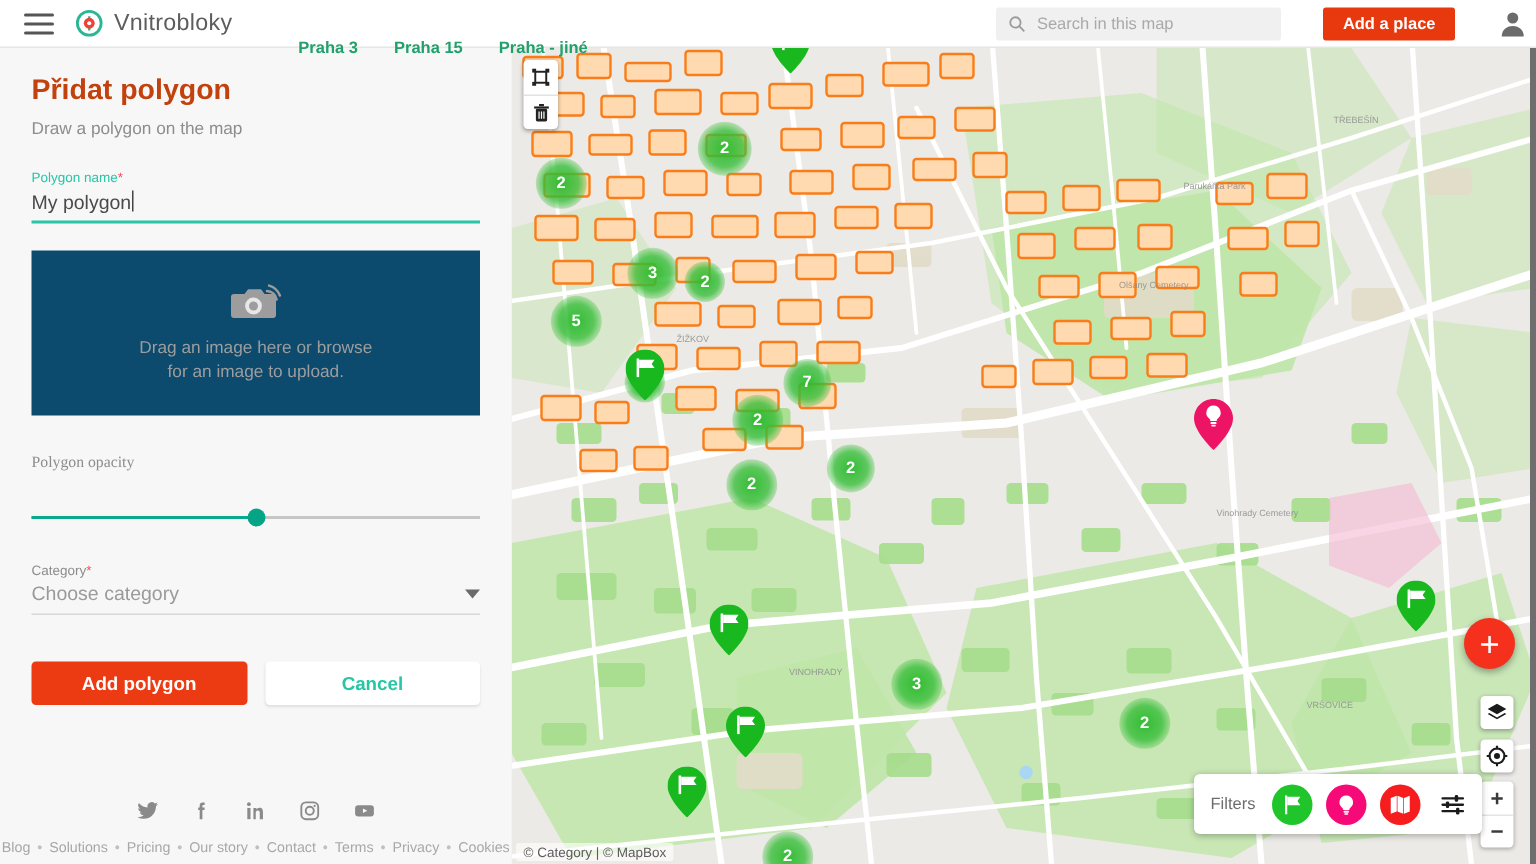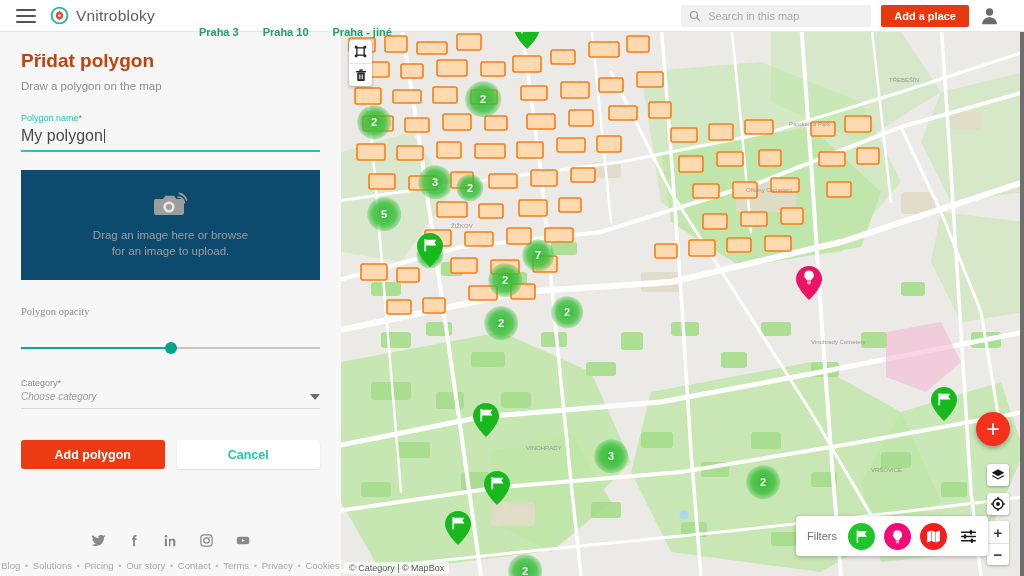--- a/index.html
+++ b/index.html
@@ -29,22 +29,22 @@
   .hamburger span { display: block; height: 2px; background: #555; border-radius: 1px; }
   .brand { display: flex; align-items: center; gap: 7px; cursor: pointer; }
   .logo-mark { width: 19px; height: 19px; display: block; }
   .brand-name { font-size: 15.5px; color: #5d5d5d; letter-spacing: .2px; }
   .nav-links { display: flex; align-items: center; gap: 24px; margin-left: 44px; }
   .nav-links a {
     font-size: 11px; font-weight: bold; color: #22a06b;
     text-decoration: none; white-space: nowrap; cursor: pointer; margin-top: 32px;
   }
   .header-right {
-    margin-left: auto; display: flex; align-items: center; gap: 10px;
-    padding-right: 24px;
+    margin-left: auto; display: flex; align-items: center; gap: 28px;
+    padding-right: 5px;
   }
   .searchbox {
     width: 190px; height: 22px; background: #f0f0f0; border-radius: 2px;
     display: flex; align-items: center; padding: 0 8px; gap: 7px; cursor: text;
   }
   .searchbox svg { flex: none; }
   .searchbox .ph { font-size: 11px; color: #a9a9a9; }
   .btn-add-place {
     background: #e8380d; color: #fff; font-size: 11px; font-weight: bold;
     border: none; border-radius: 2px; height: 22px; padding: 0 13px; cursor: pointer;
@@ -61,21 +61,21 @@
     z-index: 30;
   }
   .sb-pad { padding: 18px 21px 0 21px; }
   .sb-title { font-size: 19px; font-weight: bold; color: #c2410c; }
   .sb-sub { font-size: 11.5px; color: #8d8d8d; margin-top: 8px; }
 
   .field { margin-top: 21px; }
   .field-label { font-size: 9px; color: #26c6a6; }
   .req { color: #f2495c; }
   .field-input {
-    font-size: 16px; color: #4a4a4a; padding: 4px 0 5px 0;
+    font-size: 13px; color: #4a4a4a; padding: 4px 0 5px 0;
     border-bottom: 2px solid #26c6a6; position: relative;
   }
   .caret {
     display: inline-block; width: 1px; height: 14px;
     background: #444; vertical-align: -2px; margin-left: 1px;
   }
 
   .dropzone {
     margin: 18px 0 0 0; height: 110px; background: #0c4a6e;
     display: flex; flex-direction: column; align-items: center; justify-content: center;
@@ -94,21 +94,21 @@
   .slider .thumb {
     position: absolute; top: 0; width: 12px; height: 12px; border-radius: 50%;
     background: #04a586; transform: translateX(-50%);
   }
 
   .select-label { font-size: 9px; color: #8d8d8d; }
   .select-row {
     display: flex; align-items: center; justify-content: space-between;
     border-bottom: 1px solid #d8d8d8; padding: 3px 0 6px 0; cursor: pointer;
   }
-  .select-val { font-size: 10px; color: #9a9a9a; font-style: italic; }
+  .select-val { font-size: 13px; color: #9a9a9a; }
   .caret-down { width: 0; height: 0; border-left: 5px solid transparent; border-right: 5px solid transparent; border-top: 6px solid #6b6b6b; }
 
   .actions { display: flex; gap: 12px; margin-top: 31px; }
   .btn {
     border: none; height: 29px; border-radius: 3px; font-size: 12.5px; font-weight: bold;
     cursor: pointer; padding: 0 22px;
   }
   .btn-cancel { background: #fff; color: #26c6a6; flex: 1; box-shadow: 0 1px 2px rgba(0,0,0,.10); }
   .btn-submit { background: #ec3a12; color: #fff; flex: 1; }
 
@@ -207,21 +207,21 @@
       <circle cx="12" cy="12" r="10" fill="none" stroke="#2bb793" stroke-width="2.4"></circle>
       <path d="M12 6 L12 18" stroke="#2bb793" stroke-width="2"></path>
       <circle cx="12" cy="12" r="4.6" fill="#ef4136"></circle>
       <circle cx="12" cy="12" r="1.7" fill="#ffffff"></circle>
     </svg>
     <span class="brand-name">Vnitrobloky</span>
   </div>
 
   <div class="nav-links">
     <a>Praha 3</a>
-    <a>Praha 10</a>
+    <a>Praha 15</a>
     <a>Praha - jiné</a>
   </div>
 
   <div class="header-right">
     <div class="searchbox">
       <svg width="12" height="12" viewBox="0 0 16 16">
         <circle cx="6.6" cy="6.6" r="4.6" fill="none" stroke="#9b9b9b" stroke-width="1.6"></circle>
         <line x1="10.2" y1="10.2" x2="14.5" y2="14.5" stroke="#9b9b9b" stroke-width="1.6"></line>
       </svg>
       <span class="ph">Search in this map</span>

